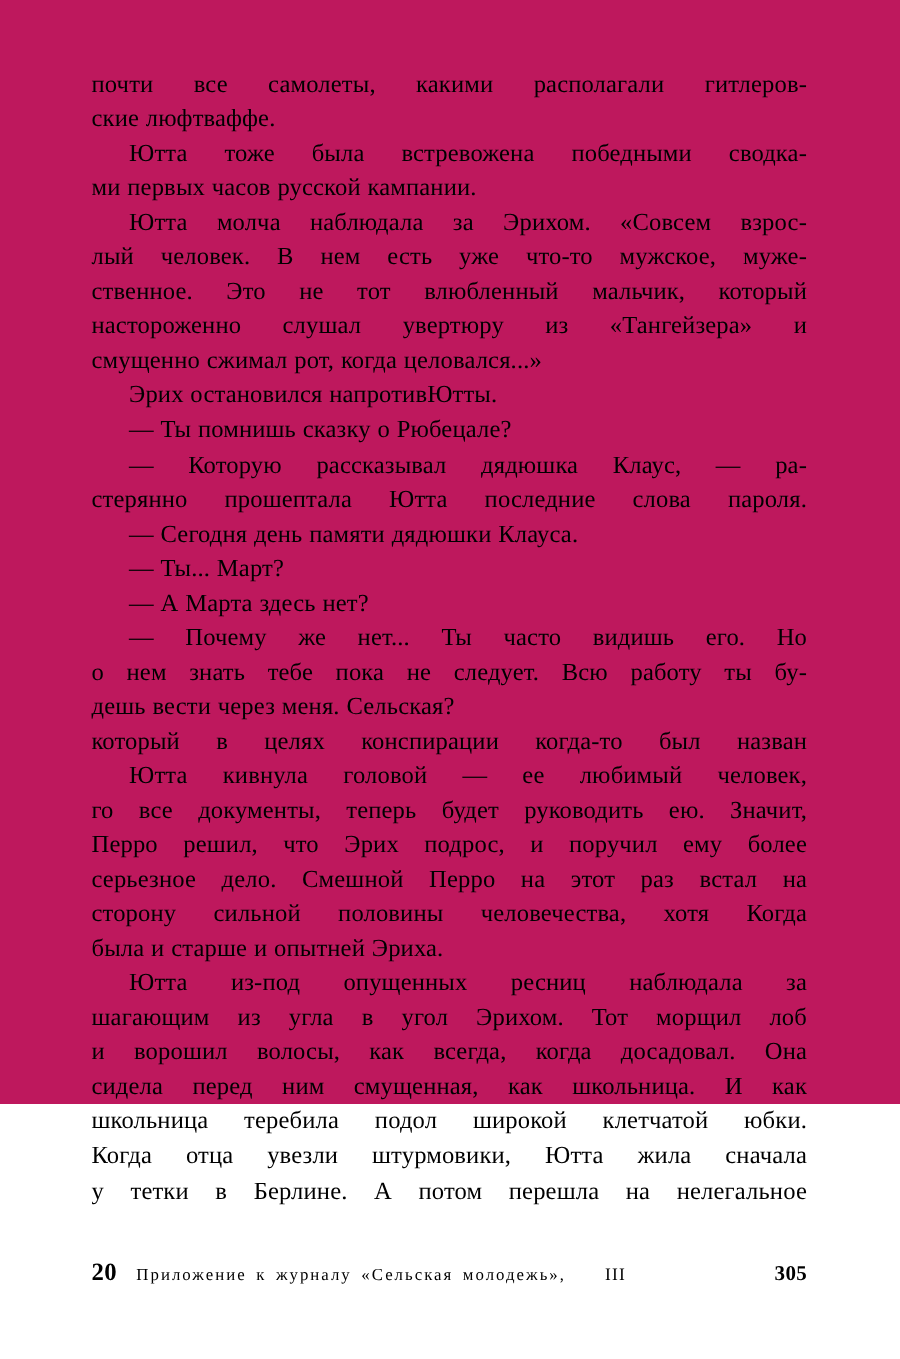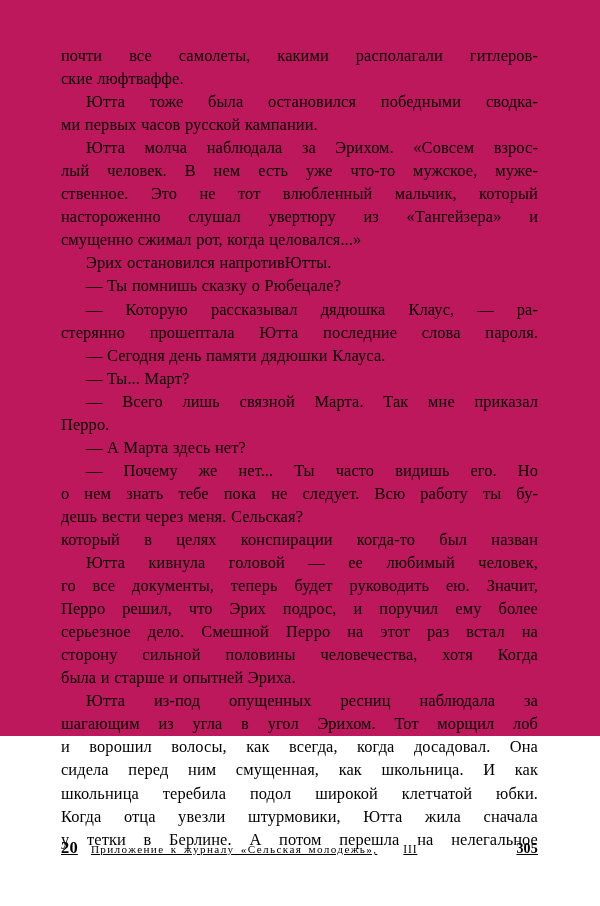--- a/index.html
+++ b/index.html
@@ -63,21 +63,20 @@
 
   
   #footer {
     position: absolute;
     left: 61px;
     top: 838px;
     width: 477px;
     height: 24px;
     display: flex;
     align-items: baseline;
-    text-decoration: underline;
   }
   #footer-page-signature {
     font-size: 16.5px;
     font-weight: bold;
     line-height: 20px;
     letter-spacing: 0.2px;
   }
   #footer-imprint {
     font-size: 11.2px;
     line-height: 20px;
@@ -105,21 +104,21 @@
 <body>
 
 <div id="page">
 
   <div id="text-column">
       <p class="para">
         <span class="line">почти все самолеты, какими располагали гитлеров-</span>
         <span class="line last">ские люфтваффе.</span>
       </p>
       <p class="para">
-        <span class="line indent">Ютта тоже была остановился победными сводка-</span>
+        <span class="line indent">Ютта тоже была встревожена победными сводка-</span>
         <span class="line last">ми первых часов русской кампании.</span>
       </p>
       <p class="para">
         <span class="line indent">Ютта молча наблюдала за Эрихом. «Совсем взрос-</span>
         <span class="line">лый человек. В нем есть уже что-то мужское, муже-</span>
         <span class="line">ственное. Это не тот влюбленный мальчик, который</span>
         <span class="line">настороженно слушал увертюру из «Тангейзера» и</span>
         <span class="line last">смущенно сжимал рот, когда целовался...»</span>
       </p>
       <p class="para">
@@ -130,24 +129,20 @@
       </p>
       <p class="para">
         <span class="line indent">— Которую рассказывал дядюшка Клаус, — ра-</span>
         <span class="line">стерянно прошептала Ютта последние слова пароля.</span>
       </p>
       <p class="para">
         <span class="line indent last">— Сегодня день памяти дядюшки Клауса.</span>
       </p>
       <p class="para">
         <span class="line indent last">— Ты... Март?</span>
-      </p>
-      <p class="para">
-        <span class="line indent">— Всего лишь связной Марта. Так мне приказал</span>
-        <span class="line last">Перро.</span>
       </p>
       <p class="para">
         <span class="line indent last">— А Марта здесь нет?</span>
       </p>
       <p class="para">
         <span class="line indent">— Почему же нет... Ты часто видишь его. Но</span>
         <span class="line">о нем знать тебе пока не следует. Всю работу ты бу-</span>
         <span class="line last">дешь вести через меня. Сельская?</span>
       </p>
       <p class="para">

